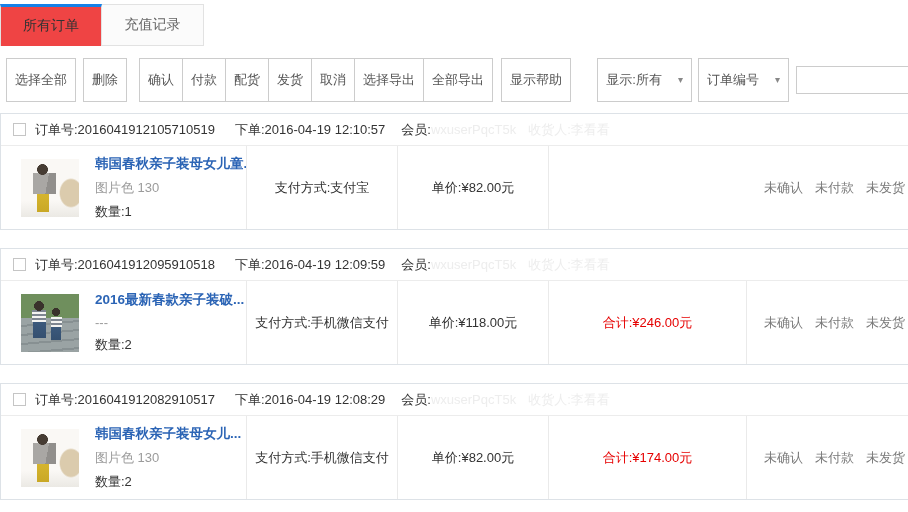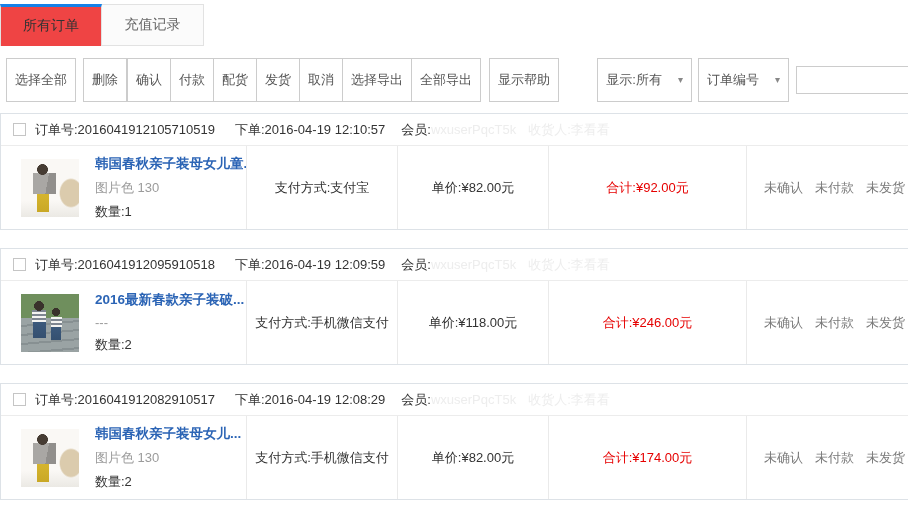--- a/index.html
+++ b/index.html
@@ -25,21 +25,21 @@
   .tab + .tab { border-left:none; }
 
   
   .toolbar { display:flex; align-items:center; width:920px; margin:20px 0 0 6px; height:28px; }
   .btn {
     height:44px; padding:0 8px; background:#fff; border:1px solid #ccc;
     color:#555; font-size:13px; line-height:26px; white-space:nowrap; cursor:pointer;
     font-family:inherit;
   }
   .btn-delete { margin-left:7px;font-family:Liberation Serif, serif; }
-  .btn-group { display:flex; }
+  .btn-group { display:flex; margin-left:12px; }
   .btn-group .btn + .btn { margin-left:-1px; }
   .btn-help { margin-left:8px; }
   .dropdown { display:flex; align-items:center; gap:16px; }
   .dd-display { margin-left:auto; }
   .dd-field { margin-left:6px; }
   .caret { font-size:10px; color:#888; line-height:1; }
   .search-input {
     margin-left:7px; width:130px; height:28px; border:1px solid #ccc;
     padding:0 6px; font-size:13px; font-family:inherit; outline:none; color:#333;
   }
@@ -154,21 +154,20 @@
       <div class="cell cell-product">
         <div class="thumb photo-girl-yellow-pants"></div>
         <div class="prod-info">
           <span class="prod-title">韩国春秋亲子装母女儿童...</span>
           <span class="prod-variant">图片色 130</span>
           <span class="prod-qty">数量:1</span>
         </div>
       </div>
       <div class="cell cell-pay">支付方式:支付宝</div>
       <div class="cell cell-unit">单价:¥82.00元</div>
-      <div class="cell cell-total">合计:¥92.00元</div>
       <div class="cell cell-status">
         <span class="status-item">未确认</span>
         <span class="status-item">未付款</span>
         <span class="status-item">未发货</span>
       </div>
     </div>
   </div>
 
   <div class="order-card">
     <div class="order-header">

